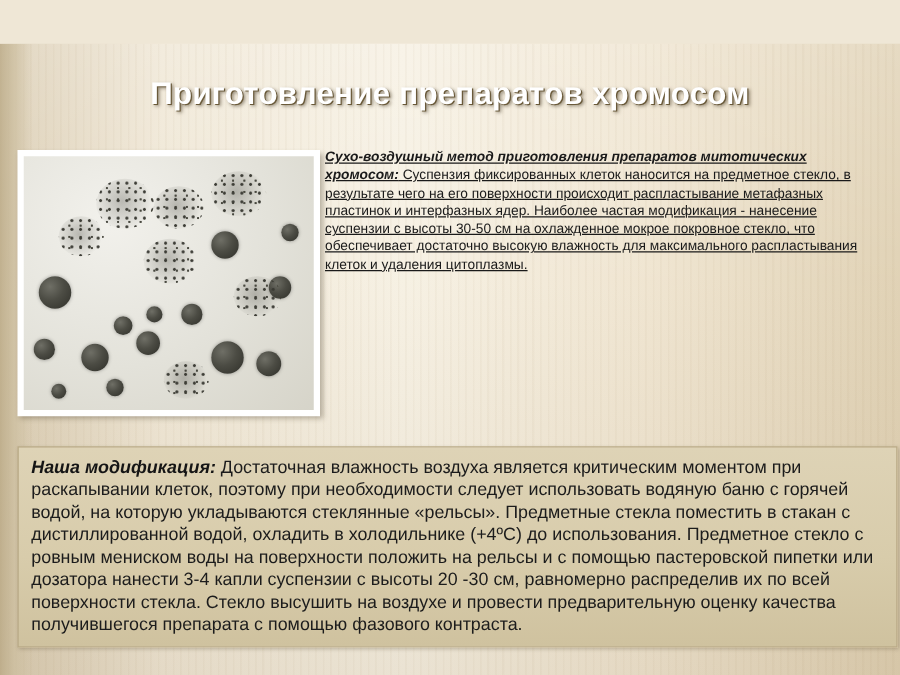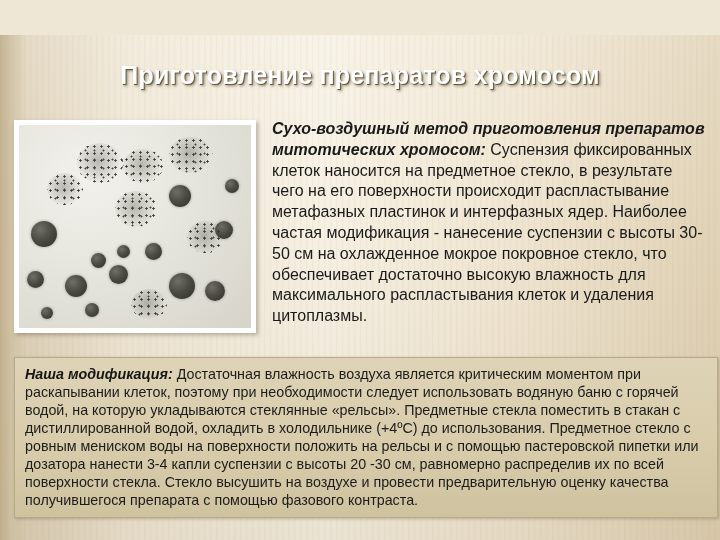--- a/index.html
+++ b/index.html
@@ -111,26 +111,27 @@
     background-image:
       radial-gradient(#3a3a33 0.9px, rgba(0,0,0,0) 1.2px),
       radial-gradient(#45453c 0.8px, rgba(0,0,0,0) 1.1px);
     background-size: 7px 7px, 9px 9px;
     background-position: 0 0, 4px 3px;
     opacity: 0.85;
   }
 
   .body-text {
     position: absolute;
-    left: 272px;
+    left: 260px;
     top: 84px;
     width: 436px;
-    font-size: 16px;
+    font-size: 11px;
     line-height: 1.30;
     color: #1a1a1a;
+    text-decoration: underline;
   }
   .body-text .lead {
     font-weight: bold;
     font-style: italic;
   }
 
   .note-box {
     position: absolute;
     left: 14px;
     top: 322px;

